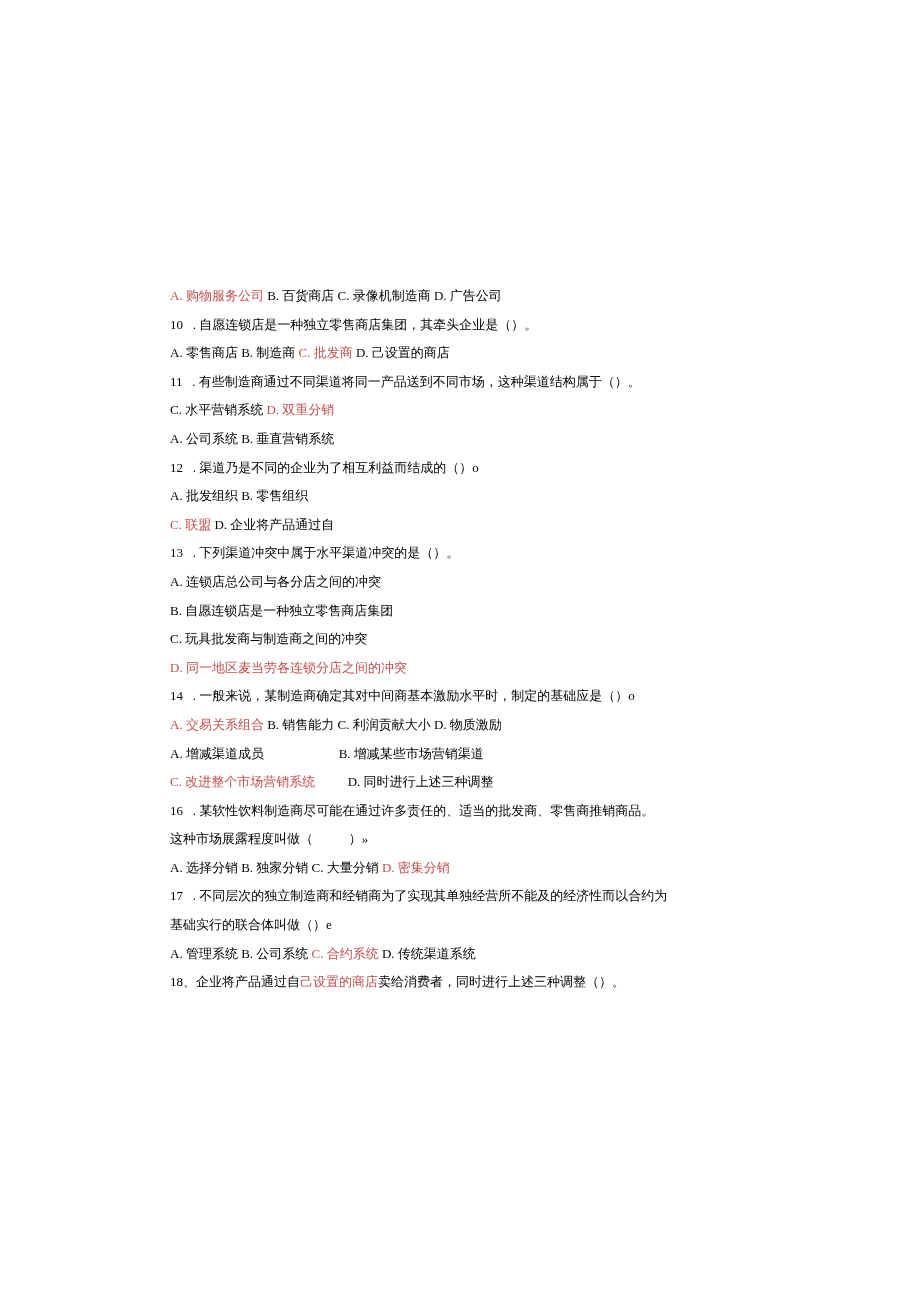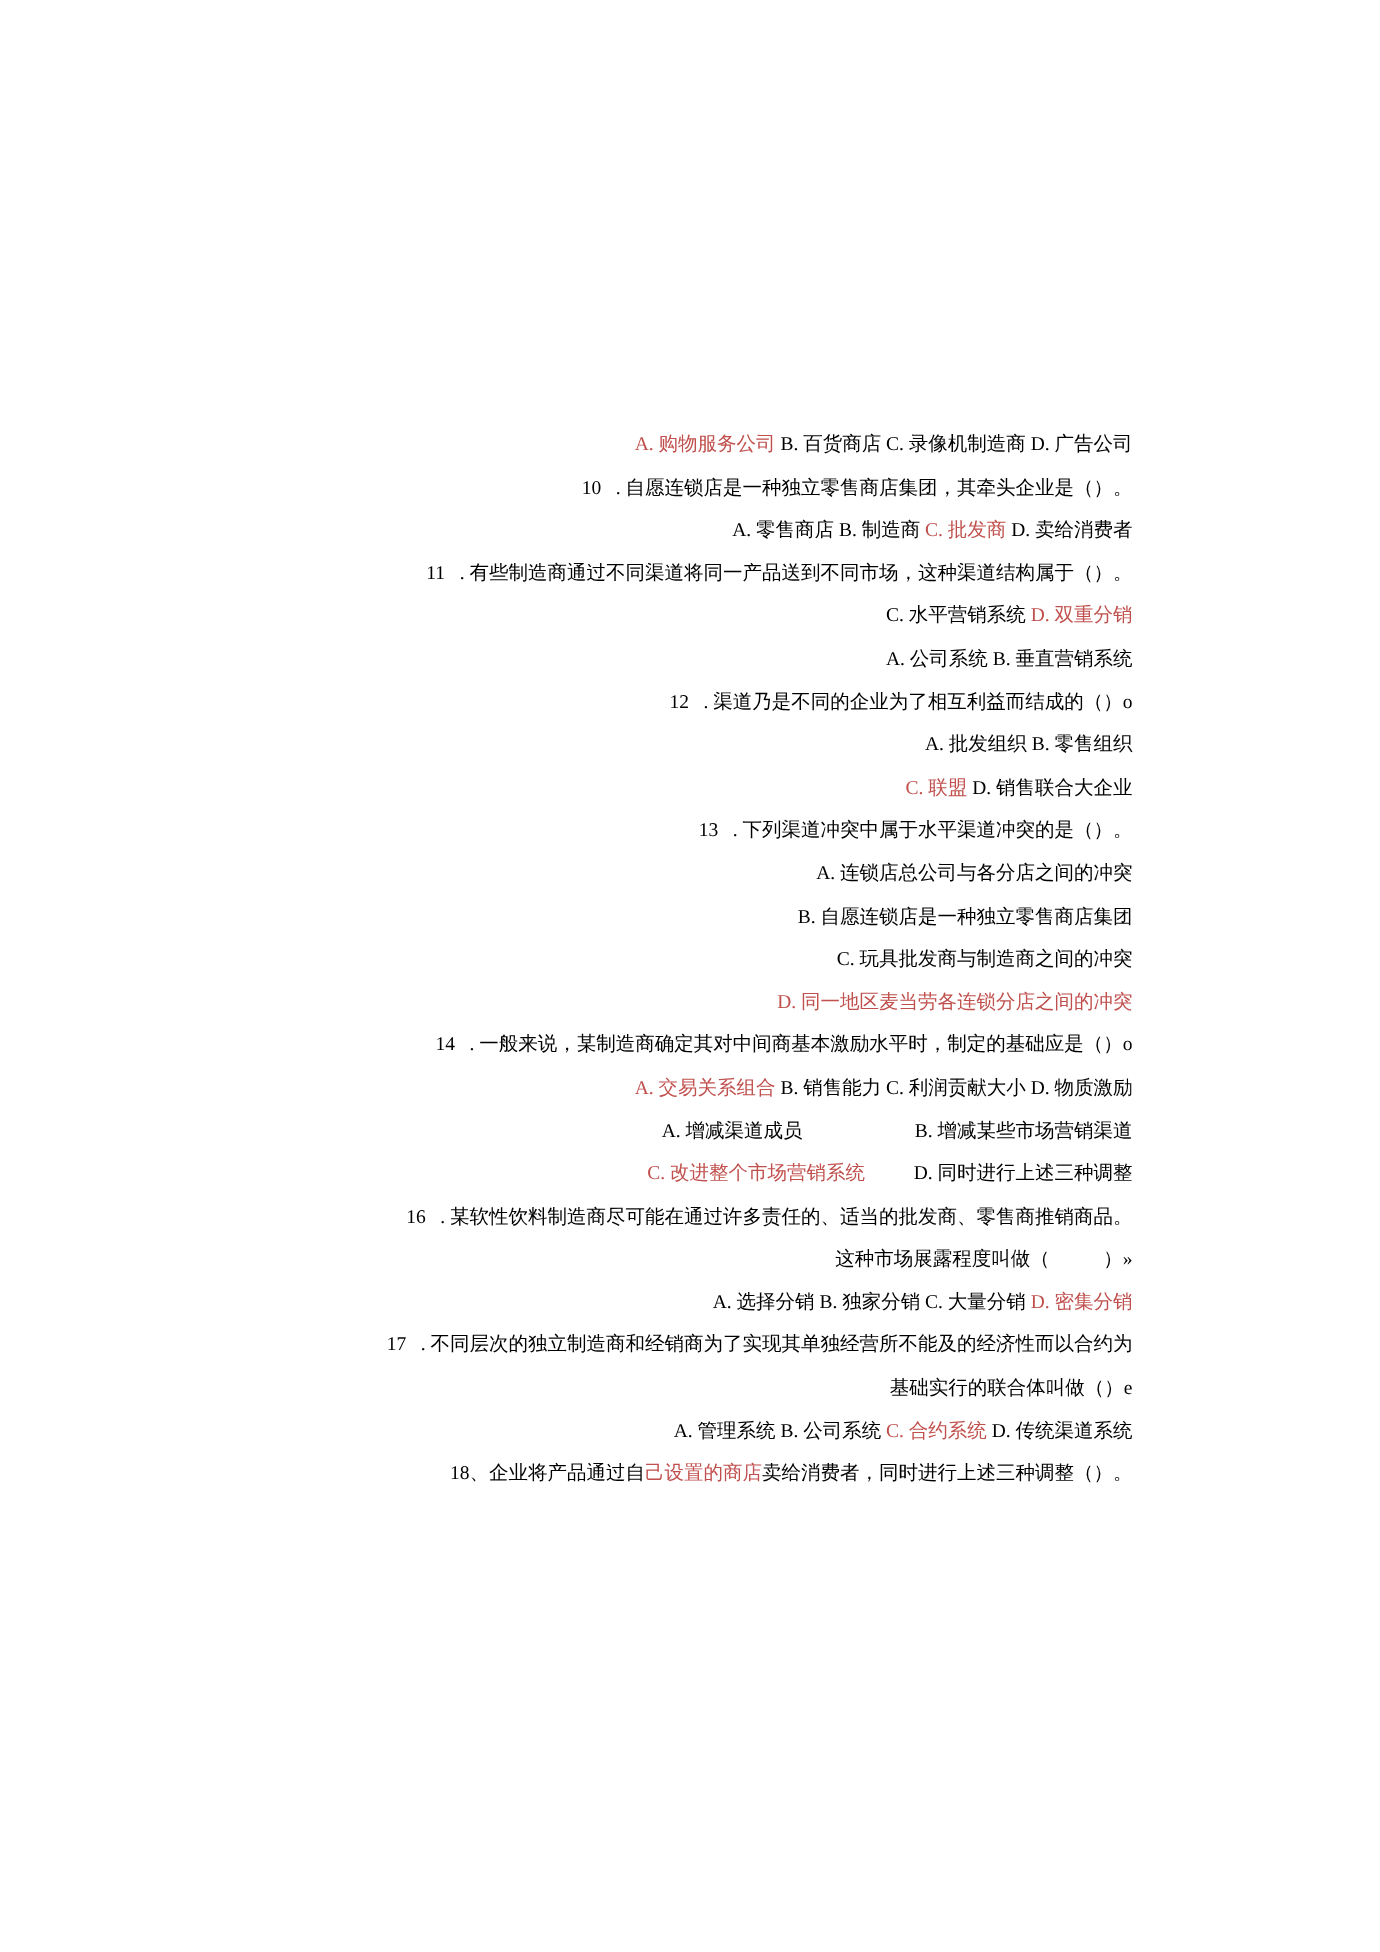--- a/index.html
+++ b/index.html
@@ -12,42 +12,41 @@
     line-height: 2.2;
   }
   .page {
     width: 920px;
     min-height: 1301px;
     box-sizing: border-box;
     padding: 282px 165px 300px 170px;
   }
   .line {
     white-space: pre-wrap;
-    text-align: right;
   }
   .red {
     color: #c0504d;
   }
   .black {
     color: #000000;
   }
 </style>
 </head>
 <body>
 
 <div class="page" id="page">
     <div class="line"><span class="red">A. 购物服务公司 </span><span class="black">B. 百货商店 C. 录像机制造商 D. 广告公司</span></div>
     <div class="line"><span class="black">10   . 自愿连锁店是一种独立零售商店集团，其牵头企业是（）。</span></div>
-    <div class="line"><span class="black">A. 零售商店 B. 制造商 </span><span class="red">C. 批发商 </span><span class="black">D. 卖给消费者</span></div>
+    <div class="line"><span class="black">A. 零售商店 B. 制造商 </span><span class="red">C. 批发商 </span><span class="black">D. 己设置的商店</span></div>
     <div class="line"><span class="black">11   . 有些制造商通过不同渠道将同一产品送到不同市场，这种渠道结构属于（）。</span></div>
     <div class="line"><span class="black">C. 水平营销系统 </span><span class="red">D. 双重分销</span></div>
     <div class="line"><span class="black">A. 公司系统 B. 垂直营销系统</span></div>
     <div class="line"><span class="black">12   . 渠道乃是不同的企业为了相互利益而结成的（）o</span></div>
     <div class="line"><span class="black">A. 批发组织 B. 零售组织</span></div>
-    <div class="line"><span class="red">C. 联盟 </span><span class="black">D. 销售联合大企业</span></div>
+    <div class="line"><span class="red">C. 联盟 </span><span class="black">D. 企业将产品通过自</span></div>
     <div class="line"><span class="black">13   . 下列渠道冲突中属于水平渠道冲突的是（）。</span></div>
     <div class="line"><span class="black">A. 连锁店总公司与各分店之间的冲突</span></div>
     <div class="line"><span class="black">B. 自愿连锁店是一种独立零售商店集团</span></div>
     <div class="line"><span class="black">C. 玩具批发商与制造商之间的冲突</span></div>
     <div class="line"><span class="red">D. 同一地区麦当劳各连锁分店之间的冲突</span></div>
     <div class="line"><span class="black">14   . 一般来说，某制造商确定其对中间商基本激励水平时，制定的基础应是（）o</span></div>
     <div class="line"><span class="red">A. 交易关系组合 </span><span class="black">B. 销售能力 C. 利润贡献大小 D. 物质激励</span></div>
     <div class="line"><span class="black">A. 增减渠道成员                       B. 增减某些市场营销渠道</span></div>
     <div class="line"><span class="red">C. 改进整个市场营销系统          </span><span class="black">D. 同时进行上述三种调整</span></div>
     <div class="line"><span class="black">16   . 某软性饮料制造商尽可能在通过许多责任的、适当的批发商、零售商推销商品。</span></div>

